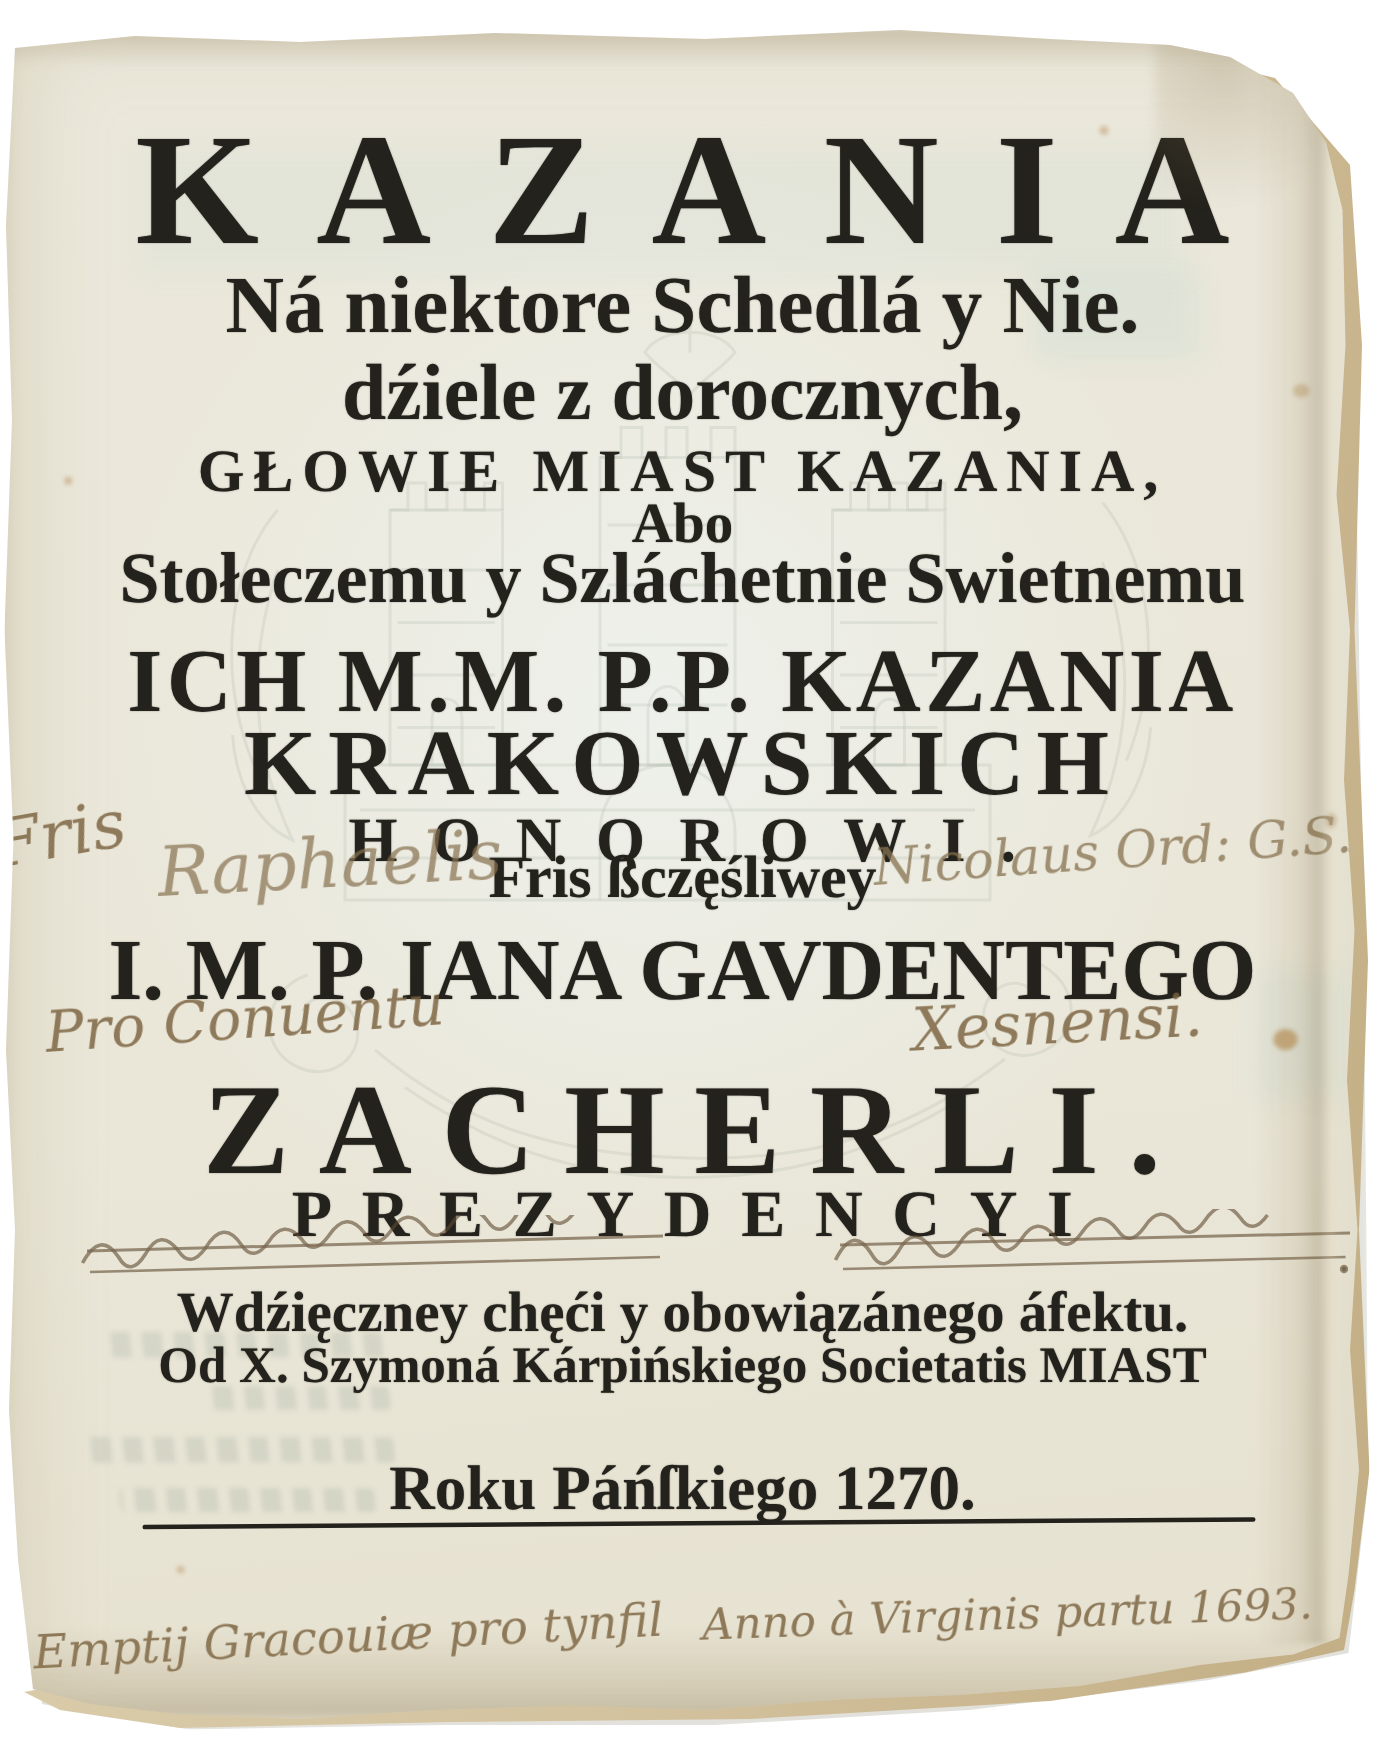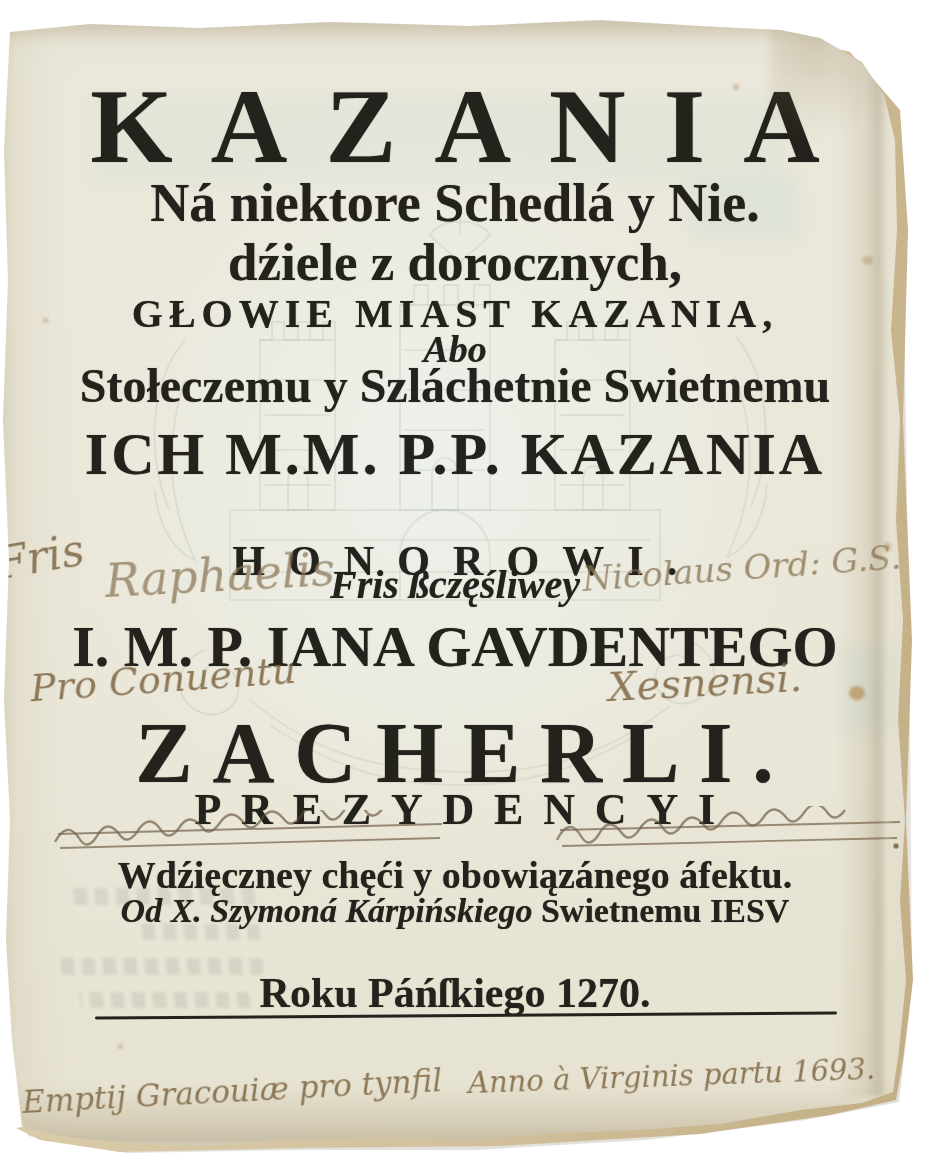--- a/index.html
+++ b/index.html
@@ -43,21 +43,21 @@
     background:linear-gradient(180deg,rgba(0,0,0,0),rgba(150,128,88,.22) 70%,rgba(120,100,62,.3));}
   .top-shade{position:absolute;left:0;top:18px;width:880px;height:26px;filter:blur(3px);
     background:linear-gradient(180deg,rgba(140,118,78,.3),rgba(0,0,0,0));}
 
   .tint{position:absolute;filter:blur(9px);}
   .spot{position:absolute;border-radius:50%;filter:blur(1.5px);}
 
   
   .pr{position:absolute;left:15px;width:880px;text-align:center;color:#24221c;line-height:1;
       white-space:nowrap;font-weight:bold;text-shadow:0 0 1px rgba(36,34,28,.55);}
-  .it{font-style:italic;}
+  .it{}
 
   
   .hw{position:absolute;font-family:"DejaVu Serif",serif;font-style:italic;line-height:1;
       color:rgba(122,98,62,.82);white-space:nowrap;filter:blur(.4px);}
 
   .ghost{position:absolute;opacity:.55;}
   .rule{position:absolute;background:#24221c;border-radius:2px;}
 
   
   .bleed{position:absolute;transform:scaleX(-1) skewX(-6deg);filter:blur(1.6px);opacity:.5;
@@ -122,29 +122,30 @@
     <div class="spot" style="left:862px;top:256px;width:11px;height:9px;background:rgba(190,160,110,.5)"></div>
     <div class="spot" style="left:118px;top:1044px;width:5px;height:5px;background:rgba(178,122,66,.4)"></div>
 
     <div class="pr" style="top:74px;font-size:106px;letter-spacing:.36em;margin-left:.18em">KAZANIA</div>
     <div class="pr" style="top:176px;font-size:54px">Ná niektore Schedlá y Nie.</div>
     <div class="pr" style="top:236px;font-size:53px">dźiele z dorocznych,</div>
     <div class="pr" style="top:294px;font-size:40px;letter-spacing:.15em">GŁOWIE MIAST KAZANIA,</div>
     <div class="pr it" style="top:330px;font-size:38px">Abo</div>
     <div class="pr" style="top:362px;font-size:48px">Stołeczemu y Szláchetnie Swietnemu</div>
     <div class="pr" style="top:424px;font-size:60px;letter-spacing:.05em">ICH M.M. P.P. KAZANIA</div>
+    <div class="pr" style="top:478px;font-size:62px;letter-spacing:.13em">KRAKOWSKICH</div>
     <div class="pr" style="top:540px;font-size:42px;letter-spacing:.55em;margin-left:.27em">HONOROWI.</div>
     <div class="pr it" style="top:565px;font-size:40px">Fris ßczęśliwey</div>
     <div class="pr" style="top:618px;font-size:58px">I. M. P. IANA GAVDENTEGO</div>
     <div class="pr" style="top:710px;font-size:86px;letter-spacing:.23em;margin-left:.11em">ZACHERLI.</div>
     <div class="pr" style="top:788px;font-size:44px;letter-spacing:.45em;margin-left:.22em">PREZYDENCYI</div>
     <div class="pr" style="top:856px;font-size:38px">Wdźięczney chęći y obowiązánego áfektu.</div>
     <div class="pr" style="top:894px;font-size:34px">
       <span class="it">Od X. Szymoná Kárpińskiego</span>
-      <span>Swietnemu IESV</span>
+      <span>Societatis MIAST</span>
     </div>
     <div class="pr" style="top:972px;font-size:42px">Roku Páńſkiego 1270.</div>
     <div class="rule" style="left:95px;top:1014px;width:742px;height:3px;transform:rotate(-.4deg)"></div>
 
     <div class="hw" style="left:-4px;top:535px;font-size:44px;transform:rotate(-10deg)">Fris</div>
     <div class="hw" style="left:105px;top:552px;font-size:46px;transform:rotate(-3deg);color:rgba(134,112,78,.7)">Raphaelis</div>
     <div class="hw" style="left:582px;top:550px;font-size:34px;transform:rotate(-4deg);color:rgba(134,112,78,.75)">Nicolaus Ord: G.S.A</div>
     <div class="hw" style="left:30px;top:660px;font-size:38px;transform:rotate(-4deg)">Pro Conuentu</div>
     <div class="hw" style="left:608px;top:662px;font-size:40px;transform:rotate(-3deg)">Xesnensi.</div>
     <div class="hw" style="left:22px;top:1076px;font-size:31px;transform:rotate(-3deg)">Emptij Gracouiæ pro tynfil</div>

